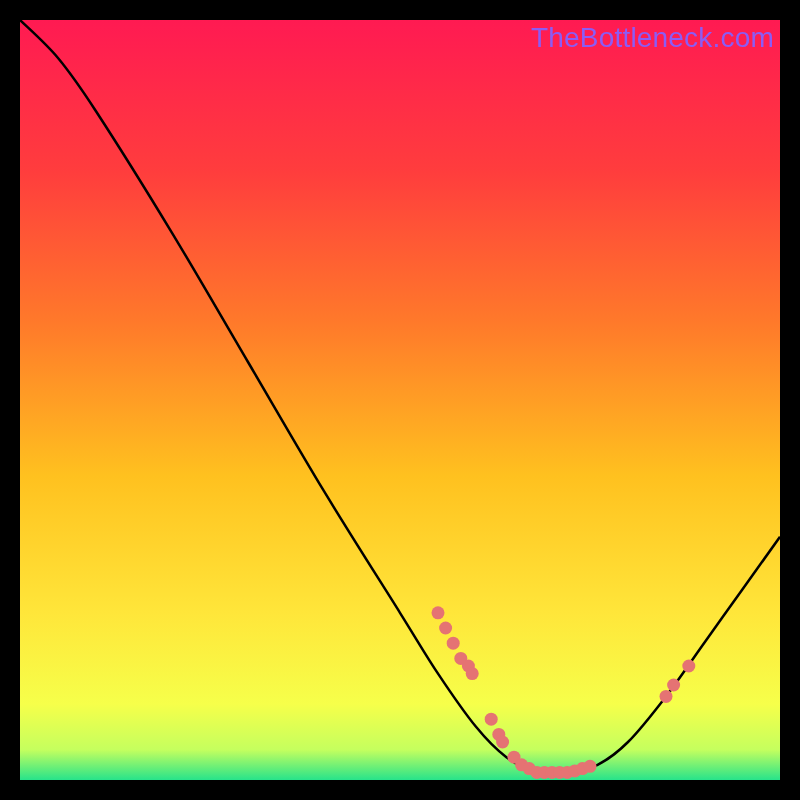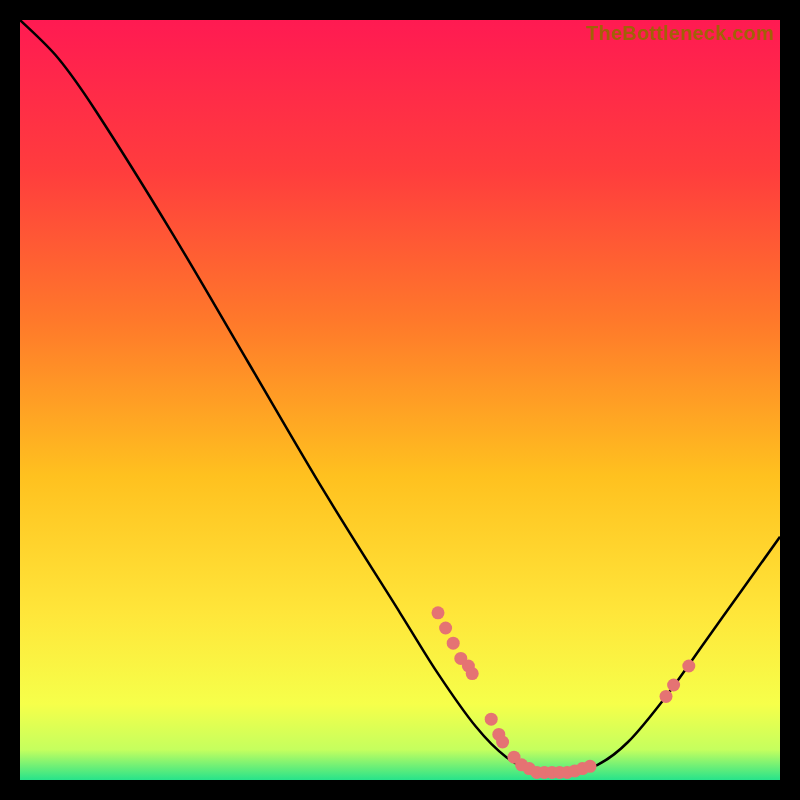--- a/index.html
+++ b/index.html
@@ -16,23 +16,23 @@
     left: 20px;
     top: 20px;
     width: 760px;
     height: 760px;
     background: #000;
   }
   .watermark {
     position: absolute;
     top: 2px;
     right: 6px;
-    color: #a16207;
-    font-size: 20px;
-    font-weight: 700;
+    color: #8b5cf6;
+    font-size: 28px;
+    font-weight: 400;
     letter-spacing: 0.2px;
     z-index: 10;
     user-select: none;
   }
   svg {
     position: absolute;
     left: 0;
     top: 0;
   }
 </style>

